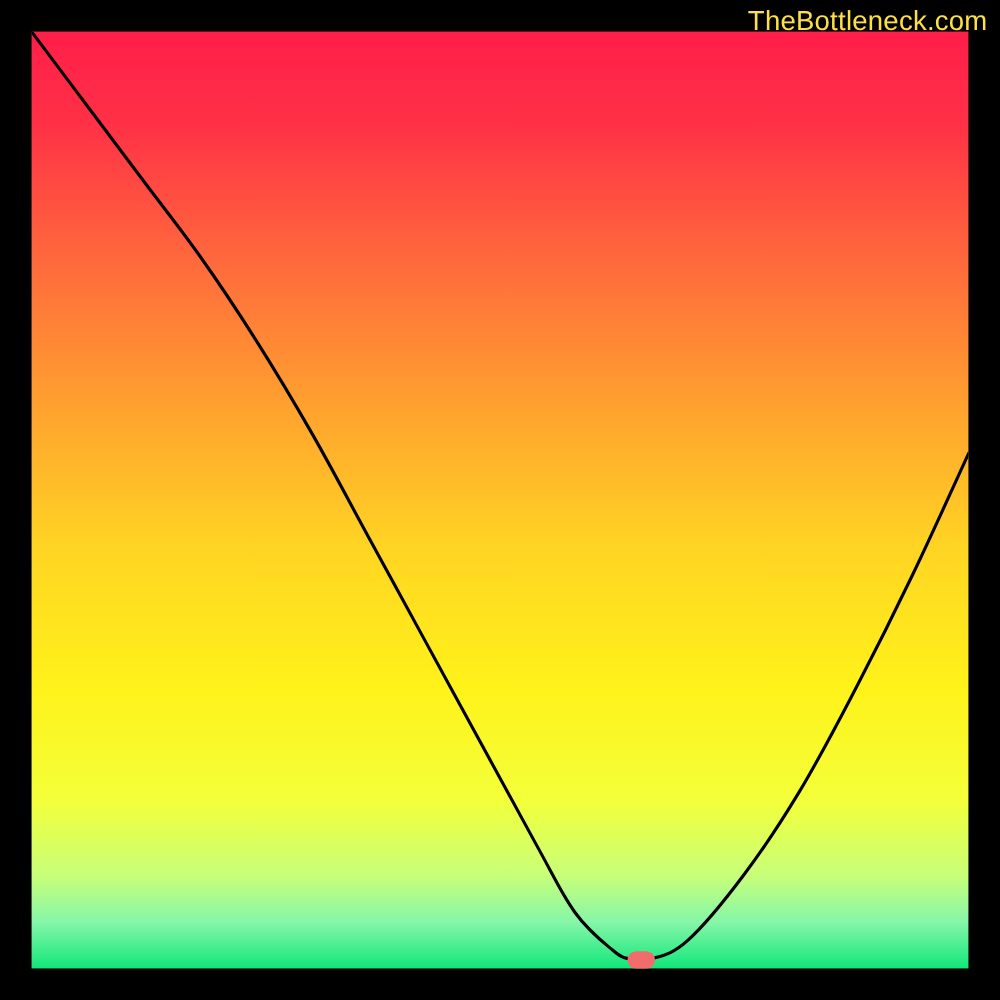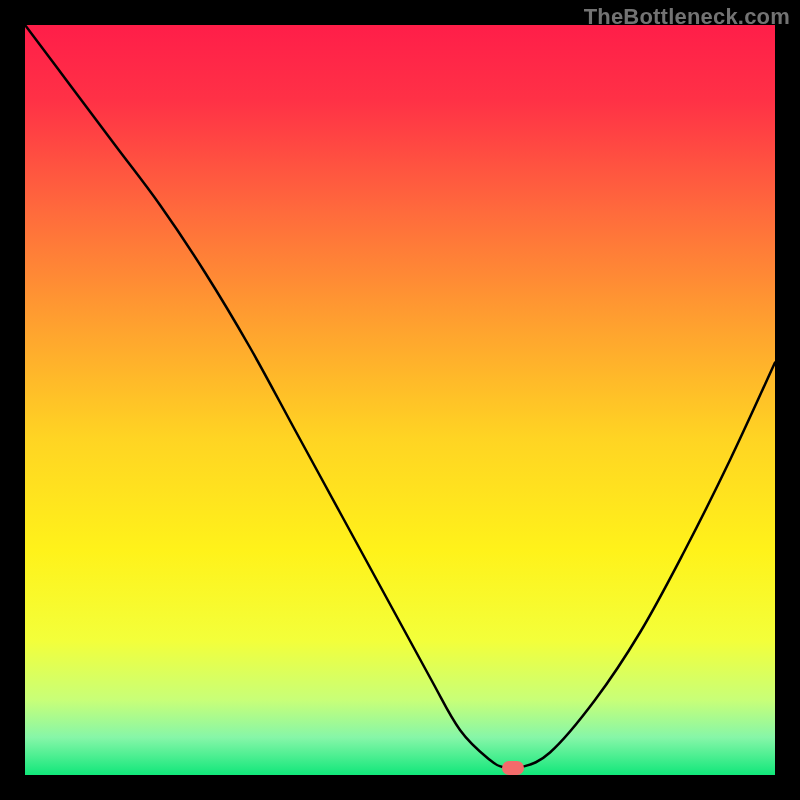--- a/index.html
+++ b/index.html
@@ -13,23 +13,23 @@
   .frame {
     position: relative;
     width: 800px;
     height: 800px;
     background: #000;
   }
   .watermark {
     position: absolute;
     top: 4px;
     right: 10px;
-    color: #737373;
+    color: #fde047;
     font-size: 22px;
-    font-weight: 700;
+    font-weight: 400;
     letter-spacing: 0.2px;
     z-index: 10;
   }
   .plot-area {
     position: absolute;
     left: 25px;
     top: 25px;
     width: 750px;
     height: 750px;
     overflow: hidden;

